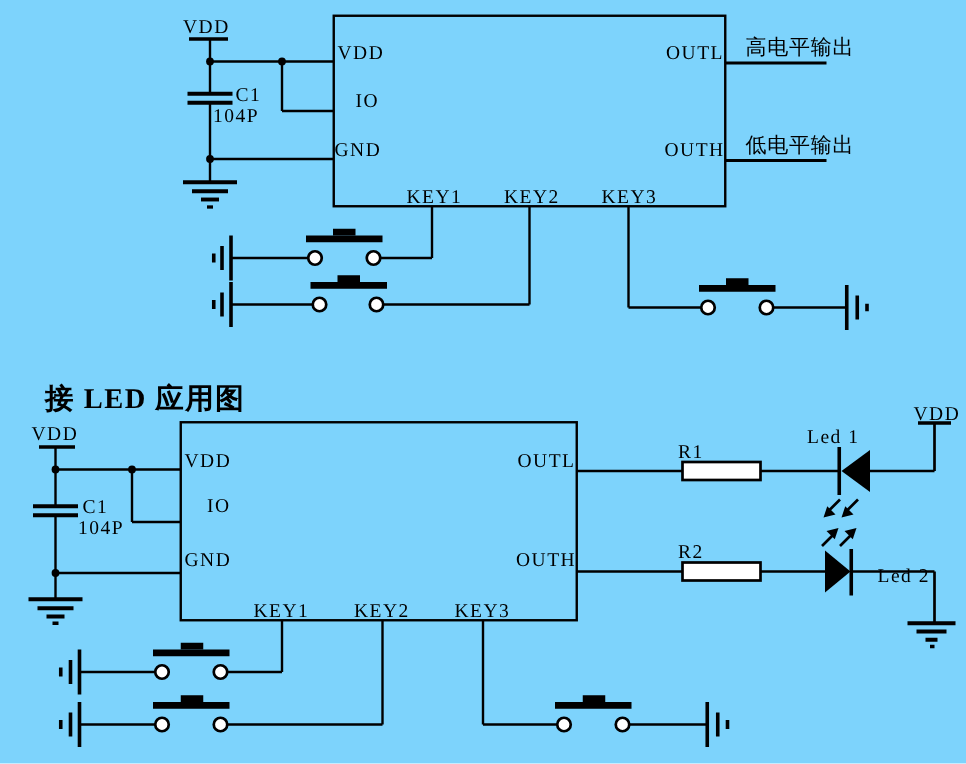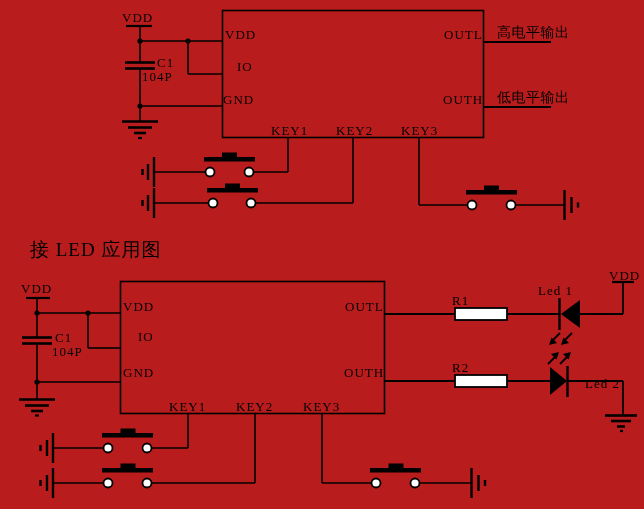--- a/index.html
+++ b/index.html
@@ -1,41 +1,42 @@
 <!DOCTYPE html>
 <html><head>
 <meta charset="utf-8">
 <style>
   html,body { margin:0; padding:0; background:#ffffff; }
   .canvas {
     position:relative;
     width:644px;
     height:509px;
-    background:#b91c1c;
+    background:#7dd3fc;
     font-family:"Liberation Serif", serif;
     overflow:hidden;
     text-align:right;
   }
   .canvas svg { position:absolute; left:0; top:0; }
   .lbl {
     position:absolute;
     font-size:13px;
     letter-spacing:1px;
     color:#000;
     white-space:nowrap;
     line-height:1.05;
   }
   .lbl.cn { font-size:14px; letter-spacing:0.5px; }
   .title {
     position:absolute;
     font-size:19px;
-    font-weight:normal;
+    font-weight:bold;
     letter-spacing:1px;
     color:#000;
     white-space:nowrap;
+    margin-top:16px;
   }
 </style>
 </head>
 <body>
 
 <div class="canvas">
 
   <svg width="644" height="509" viewBox="0 0 644 509">
     <g stroke="#000000" stroke-width="1.6" fill="none">
 

